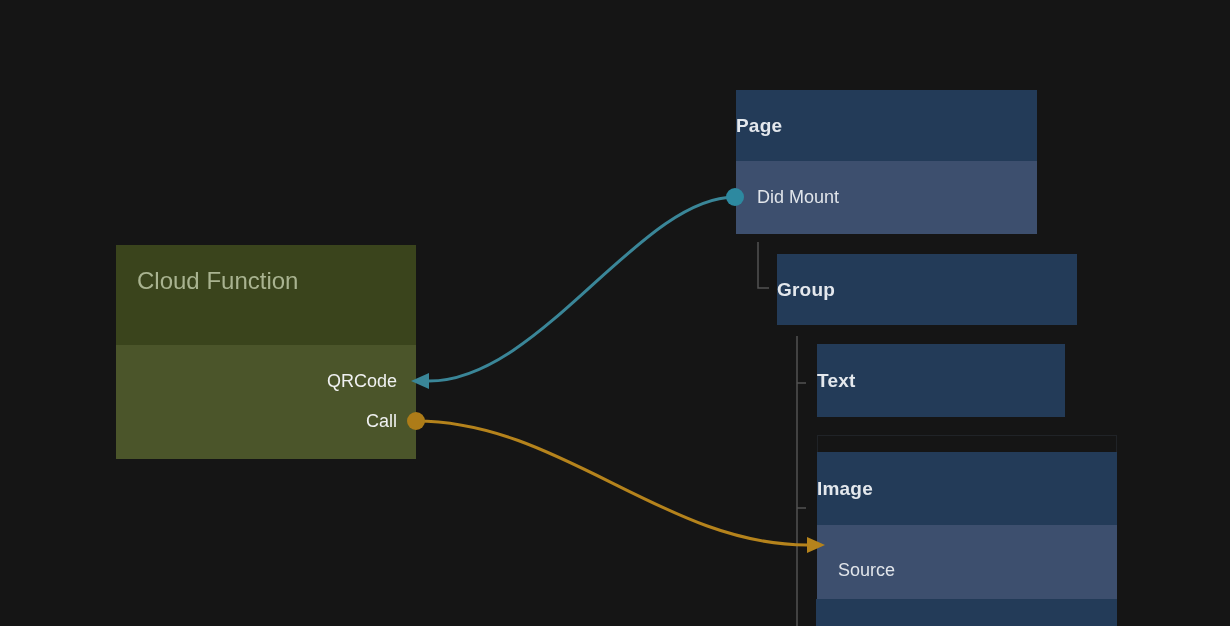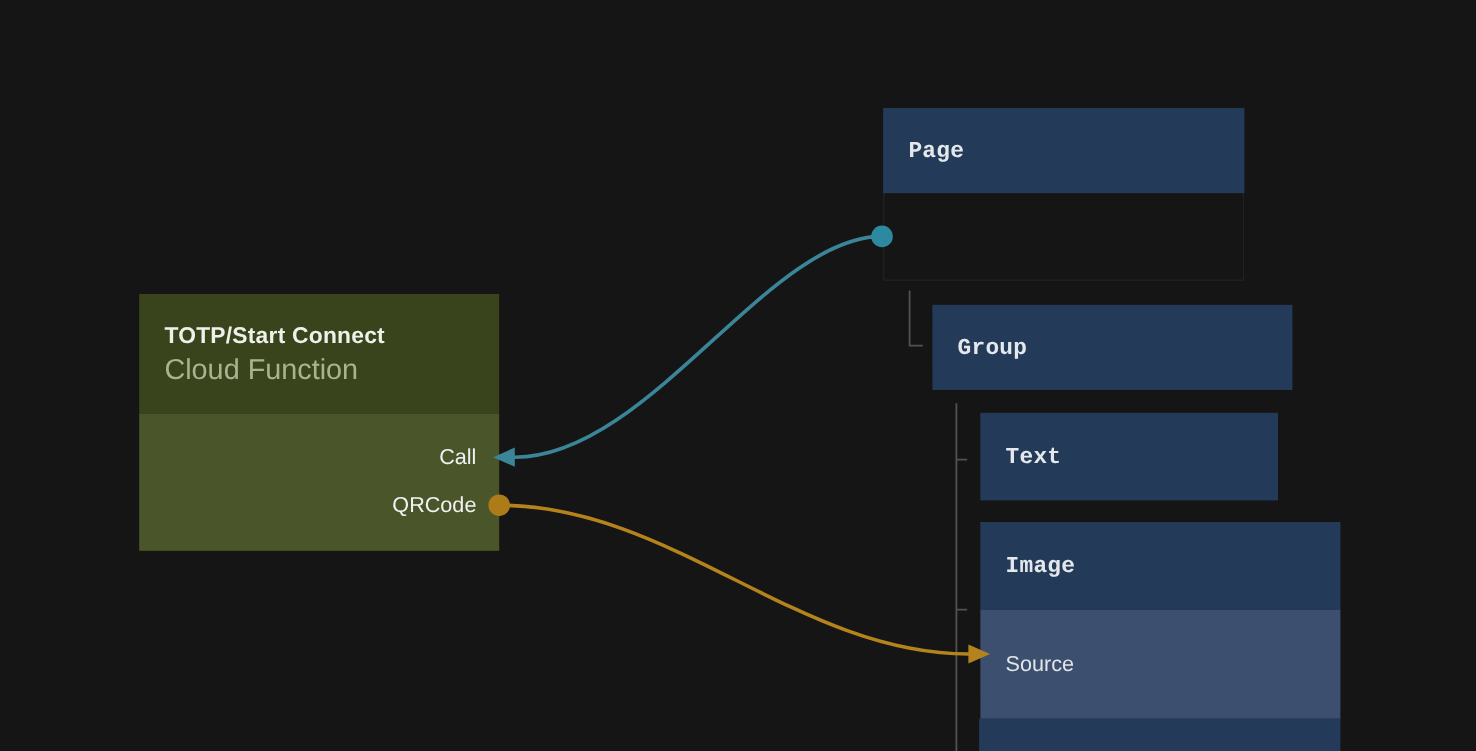--- a/index.html
+++ b/index.html
@@ -55,22 +55,20 @@
     font-size: 18px;
     font-weight: 400;
   }
 
   
   .blue-node { box-shadow: inset 0 0 0 1px rgba(140,170,210,0.10); }
   .blue-header {
     background: #233b58;
     display: flex;
     align-items: center;
-    padding-left: 21px;
-    font-family: Liberation Mono, monospace;
   }
   .blue-row {
     background: #3d4f6e;
     display: flex;
     align-items: center;
     padding-left: 21px;
   }
   .blue-title {
     color: #e4e8ed;
     font-size: 19px;
@@ -87,21 +85,21 @@
   .page-node .blue-header { height: 71px; }
   .page-node .blue-row    { height: 73px; }
 
   .group-node { left: 777px; top: 254px; width: 300px; height: 71px; border-radius: 20px; }
   .group-node .blue-header { height: 71px; }
 
   .text-node  { left: 817px; top: 344px; width: 248px; height: 73px; }
   .text-node .blue-header { height: 73px; }
 
   .image-node { left: 817px; top: 435px; width: 300px; height: 146px; }
-  .image-node .blue-header { height: 73px; }
+  .image-node .blue-header { height: 73px; margin-top: 17px; }
   .image-node .blue-row    { height: 91px; }
 
   .clipped-node { left: 816px; top: 599px; width: 301px; height: 40px; }
   .clipped-node .blue-header { height: 40px; }
 
   
   svg.overlay {
     position: absolute;
     left: 0; top: 0;
     width: 1230px; height: 626px;
@@ -116,36 +114,38 @@
 
   <svg class="overlay">
     <path d="M 758 242 L 758 288 L 769 288" fill="none" stroke="#525252" stroke-width="1.5"></path>
     <path d="M 797 336 L 797 626" fill="none" stroke="#525252" stroke-width="1.5"></path>
     <path d="M 797 383 L 806 383" fill="none" stroke="#525252" stroke-width="1.5"></path>
     <path d="M 797 508 L 806 508" fill="none" stroke="#525252" stroke-width="1.5"></path>
   </svg>
 
   <div class="node fn-node">
     <div class="fn-header">
-      <div class="fn-title">TOTP/Start Connect</div>
       <div class="fn-subtitle">Cloud Function</div>
     </div>
     <div class="fn-body">
       <div class="fn-out-row">
-        <span class="fn-out-label">Call</span>
+        <span class="fn-out-label">QRCode</span>
       </div>
       <div class="fn-out-row">
-        <span class="fn-out-label">QRCode</span>
+        <span class="fn-out-label">Call</span>
       </div>
     </div>
   </div>
 
   <div class="node blue-node page-node">
     <div class="blue-header">
       <span class="blue-title">Page</span>
+    </div>
+    <div class="blue-row">
+      <span class="blue-sub">Did Mount</span>
     </div>
   </div>
 
   <div class="node blue-node group-node">
     <div class="blue-header">
       <span class="blue-title">Group</span>
     </div>
   </div>
 
   <div class="node blue-node text-node">

